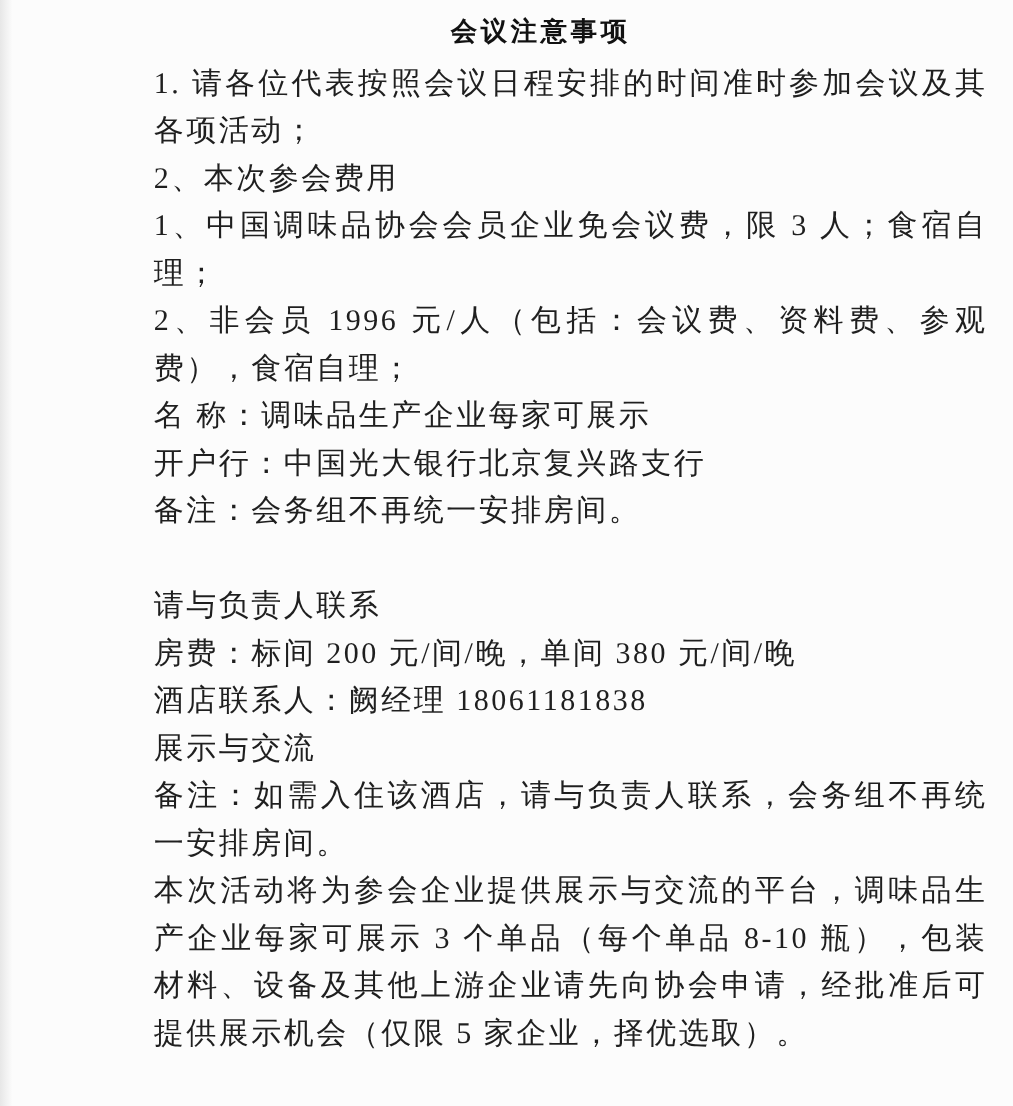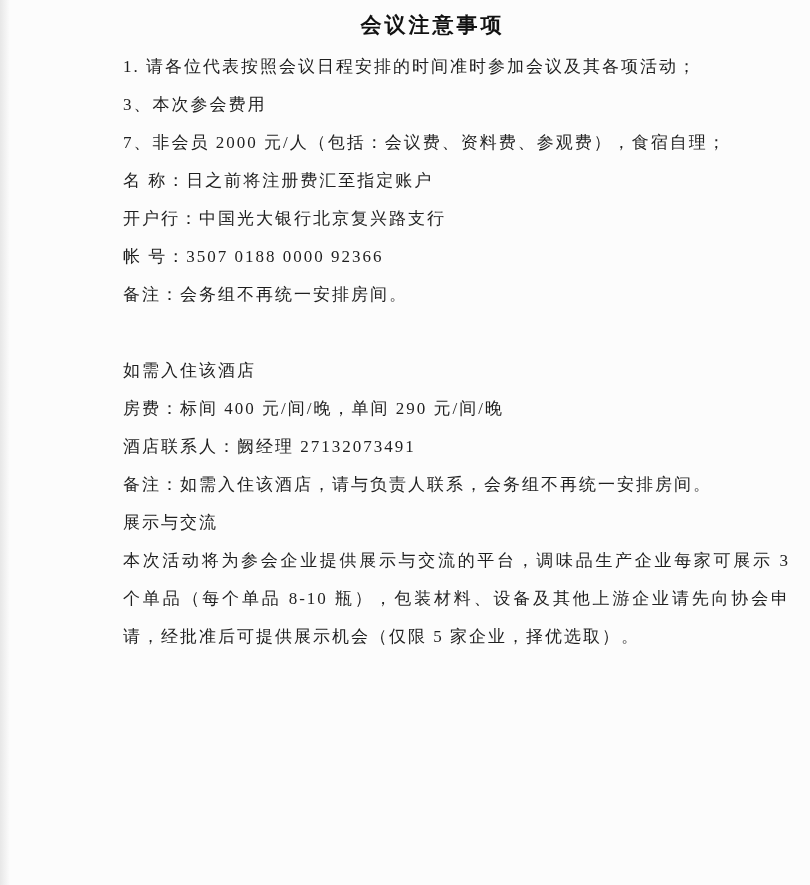--- a/index.html
+++ b/index.html
@@ -34,49 +34,49 @@
     font-family: "DejaVu Sans", "Liberation Sans", sans-serif;
     font-size: 21px;
     font-weight: 700;
     letter-spacing: 3px;
     text-align: center;
     margin: 0 0 0 -48px;   
     line-height: 30px;
     color: #111;
   }
   .section {
-    font-size: 17px;
+    font-size: 24px;
     line-height: 38px;
     letter-spacing: 2px;
   }
   .sec-notes { margin-top: 8px; }
   .sec-hotel { margin-top: 38px; }  
   .section p.line {
     margin: 0;
     text-align: justify;
     text-justify: inter-character;
   }
 </style>
 </head>
 <body style="background: rgb(252, 252, 252); color: rgb(31, 31, 31);">
 
 <div class="page">
   <h1 class="title" style="color: rgb(17, 17, 17);">会议注意事项</h1>
 
   <div class="section sec-notes">
       <p class="line">1. 请各位代表按照会议日程安排的时间准时参加会议及其各项活动；</p>
-      <p class="line">3、本次参会费用</p>
-      <p class="line">7、非会员 2000 元/人（包括：会议费、资料费、参观费），食宿自理；</p>
-      <p class="line">名 称：日之前将注册费汇至指定账户</p>
+      <p class="line">2、本次参会费用</p>
+      <p class="line">1、中国调味品协会会员企业免会议费，限 3 人；食宿自理；</p>
+      <p class="line">2、非会员 1996 元/人（包括：会议费、资料费、参观费），食宿自理；</p>
+      <p class="line">名 称：调味品生产企业每家可展示</p>
       <p class="line">开户行：中国光大银行北京复兴路支行</p>
-      <p class="line">帐 号：3507 0188 0000 92366</p>
       <p class="line">备注：会务组不再统一安排房间。</p>
     </div>
 
   <div class="section sec-hotel">
-      <p class="line">如需入住该酒店</p>
-      <p class="line">房费：标间 400 元/间/晚，单间 290 元/间/晚</p>
-      <p class="line">酒店联系人：阙经理  27132073491</p>
+      <p class="line">请与负责人联系</p>
+      <p class="line">房费：标间 200 元/间/晚，单间 380 元/间/晚</p>
+      <p class="line">酒店联系人：阙经理  18061181838</p>
+      <p class="line">展示与交流</p>
       <p class="line">备注：如需入住该酒店，请与负责人联系，会务组不再统一安排房间。</p>
-      <p class="line">展示与交流</p>
       <p class="line">本次活动将为参会企业提供展示与交流的平台，调味品生产企业每家可展示 3 个单品（每个单品 8-10 瓶），包装材料、设备及其他上游企业请先向协会申请，经批准后可提供展示机会（仅限 5 家企业，择优选取）。</p>
     </div>
 </div>
 
 </body></html>

